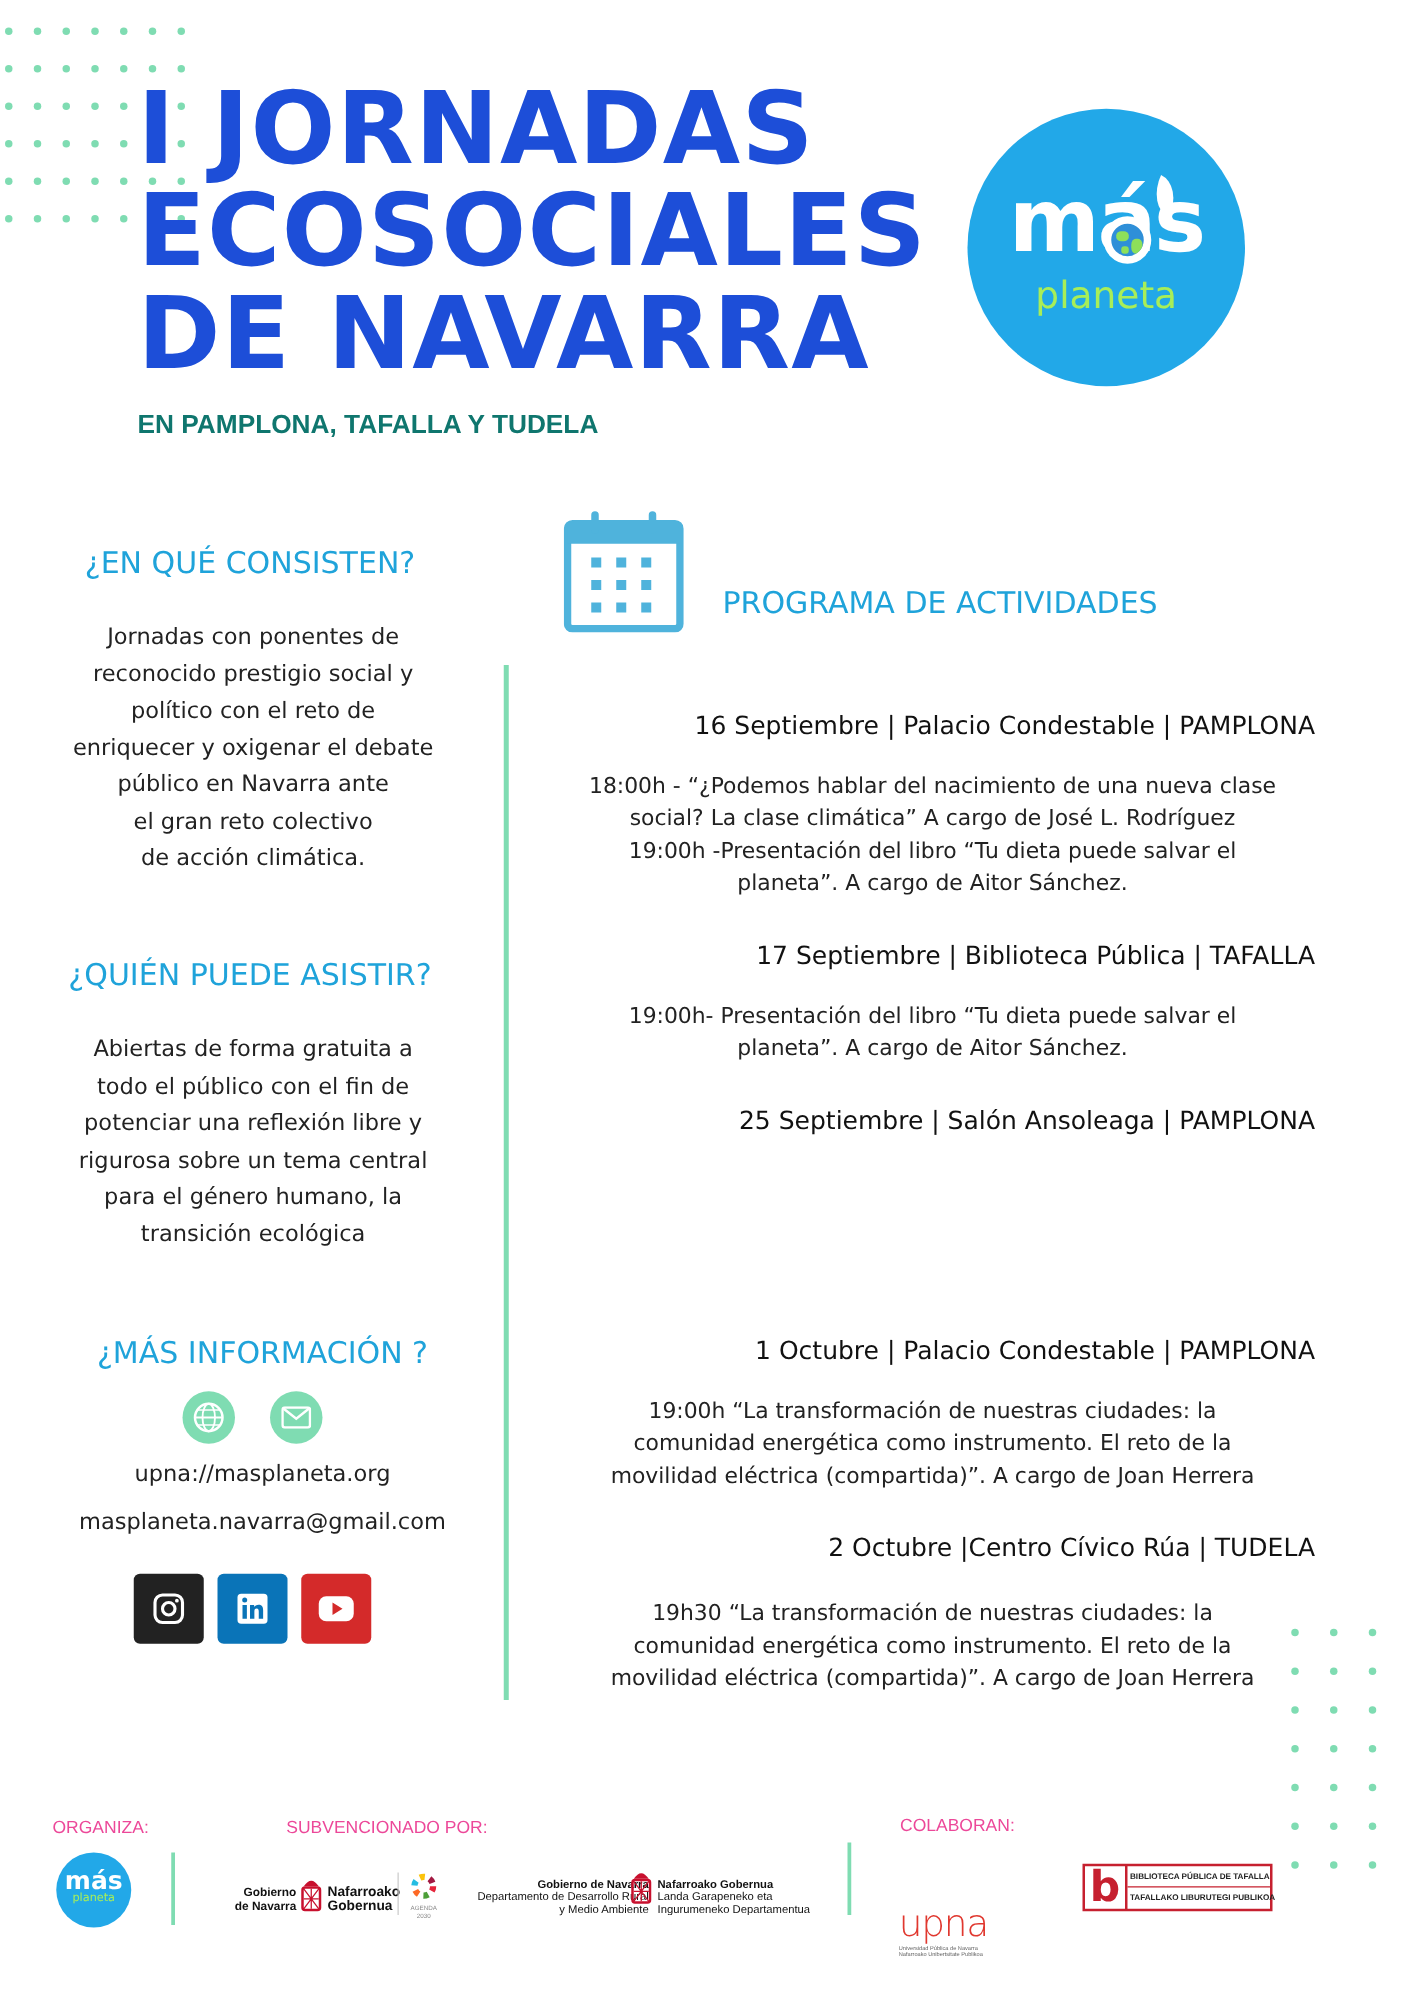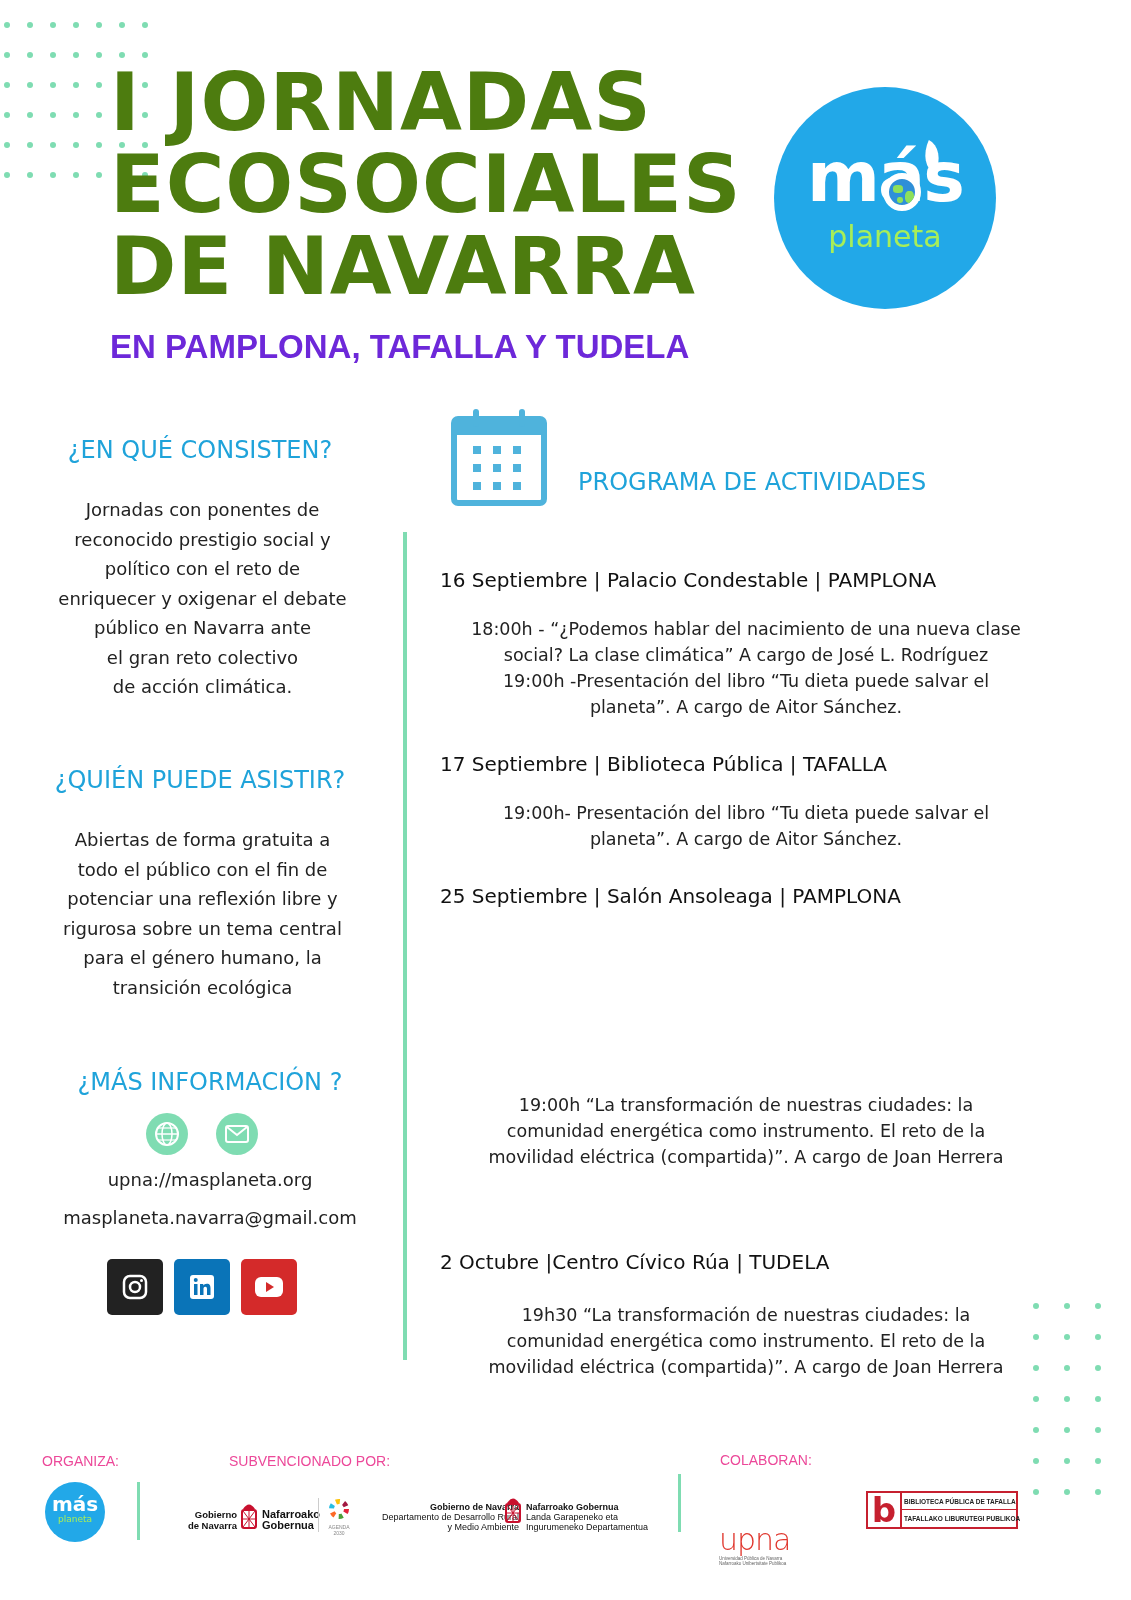--- a/index.html
+++ b/index.html
@@ -1,34 +1,34 @@
 <!DOCTYPE html>
 <html><head>
 <meta charset="utf-8">
 <style>
   html,body{margin:0;padding:0;background:#ffffff;}
   body{width:1131px;height:1600px;position:relative;overflow:hidden;font-family:"DejaVu Sans",sans-serif;color:#1a1a1a;}
   .abs{position:absolute;}
   .dots{position:absolute;display:grid;}
   .dots span{width:6px;height:6px;border-radius:50%;background:#7fdcb2;display:block;}
-  .title{left:110px;top:62px;font-family:"DejaVu Sans",sans-serif;font-weight:700;font-size:80px;line-height:82px;letter-spacing:1px;color:#4d7c0f;}
+  .title{left:110px;top:62px;font-family:"DejaVu Sans",sans-serif;font-weight:700;font-size:80px;line-height:82px;letter-spacing:1px;color:#1d4ed8;}
   .title div{white-space:nowrap;}
-  .subtitle{left:110px;top:328px;font-family:"Liberation Sans",sans-serif;font-weight:700;font-size:33px;color:#6d28d9;white-space:nowrap;}
+  .subtitle{left:110px;top:328px;font-family:"Liberation Sans",sans-serif;font-weight:700;font-size:21px;color:#0f766e;white-space:nowrap;}
   .logo{left:774px;top:87px;width:222px;height:222px;border-radius:50%;background:#22a8e8;}
   .logo .mas{position:absolute;left:0;right:0;top:50px;text-align:center;font-family:"DejaVu Sans",sans-serif;font-weight:700;font-size:70px;color:#fff;letter-spacing:-2px;line-height:80px;}
   .logo .globe{position:absolute;left:109px;top:86px;width:38px;height:38px;border-radius:50%;background:#2e8fd8;border:6px solid #fff;box-sizing:border-box;overflow:hidden;}
   .logo .globe i{position:absolute;background:#8de05a;border-radius:40%;}
   .logo .leaf{position:absolute;left:148px;top:56px;width:20px;height:28px;background:#fff;border-radius:0 100% 0 100%;transform:rotate(25deg);}
   .logo .planeta{position:absolute;left:0;right:0;top:132px;text-align:center;font-family:"DejaVu Sans",sans-serif;font-size:30px;color:#a8ee58;}
   .h2{font-family:"DejaVu Sans",sans-serif;font-size:24px;color:#1fa3da;white-space:nowrap;text-align:center;}
   .para{font-family:"DejaVu Sans",sans-serif;font-size:18px;line-height:29.5px;color:#222;text-align:center;white-space:pre-line;}
   .vline{position:absolute;background:#7fdcb2;}
   .iconcirc{position:absolute;width:42px;height:42px;border-radius:50%;background:#7fdcb2;display:flex;align-items:center;justify-content:center;}
   .social{position:absolute;width:56px;height:56px;border-radius:5px;display:flex;align-items:center;justify-content:center;}
-  .ev-head{font-family:"DejaVu Sans",sans-serif;font-size:20px;color:#111;text-align:left;white-space:nowrap;}
+  .ev-head{font-family:"DejaVu Sans",sans-serif;font-size:20px;color:#111;text-align:right;white-space:nowrap;}
   .ev-body{font-family:"DejaVu Sans",sans-serif;font-size:17.5px;line-height:26px;color:#222;text-align:center;white-space:pre-line;}
   .foot-label{font-family:"Liberation Sans",sans-serif;font-size:14px;color:#ec4899;white-space:nowrap;}
   .small-logo-text{font-family:"Liberation Sans",sans-serif;color:#111;white-space:nowrap;}
 </style>
 </head>
 <body>
 
 <div class="dots" style="left:4px;top:22px;grid-template-columns:repeat(7,6px);column-gap:17px;row-gap:24px;" id="dots-top">
     <span></span>
     <span></span>
@@ -208,20 +208,21 @@
   </div>
   <div style="height:132px;">
     <div class="ev-head">17 Septiembre | Biblioteca Pública | TAFALLA</div>
     <div class="ev-body" style="margin-top:24px;">19:00h- Presentación del libro “Tu dieta puede salvar el
 planeta”.  A cargo de Aitor Sánchez.</div>
   </div>
   <div style="height:184px;">
     <div class="ev-head">25 Septiembre | Salón Ansoleaga | PAMPLONA</div>
   </div>
   <div style="height:158px;">
+    <div class="ev-head">1 Octubre | Palacio Condestable | PAMPLONA</div>
     <div class="ev-body" style="margin-top:24px;">19:00h “La transformación de nuestras ciudades: la
 comunidad energética como instrumento. El reto de la
 movilidad eléctrica (compartida)”. A cargo de Joan Herrera</div>
   </div>
   <div>
     <div class="ev-head">2 Octubre |Centro Cívico Rúa | TUDELA</div>
     <div class="ev-body" style="margin-top:28px;">19h30  “La transformación de nuestras ciudades: la
 comunidad energética como instrumento. El reto de la
 movilidad eléctrica (compartida)”. A cargo de Joan Herrera</div>
   </div>

